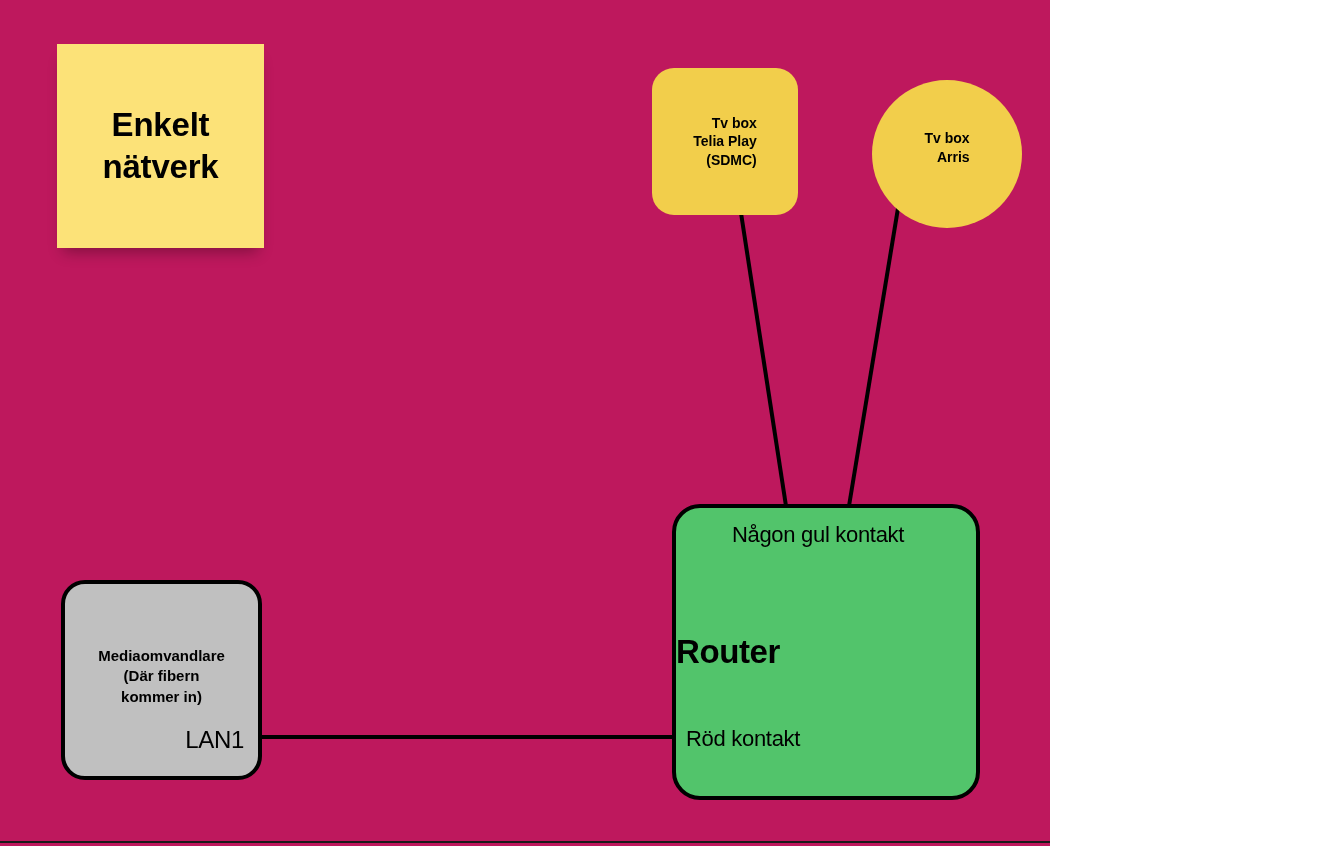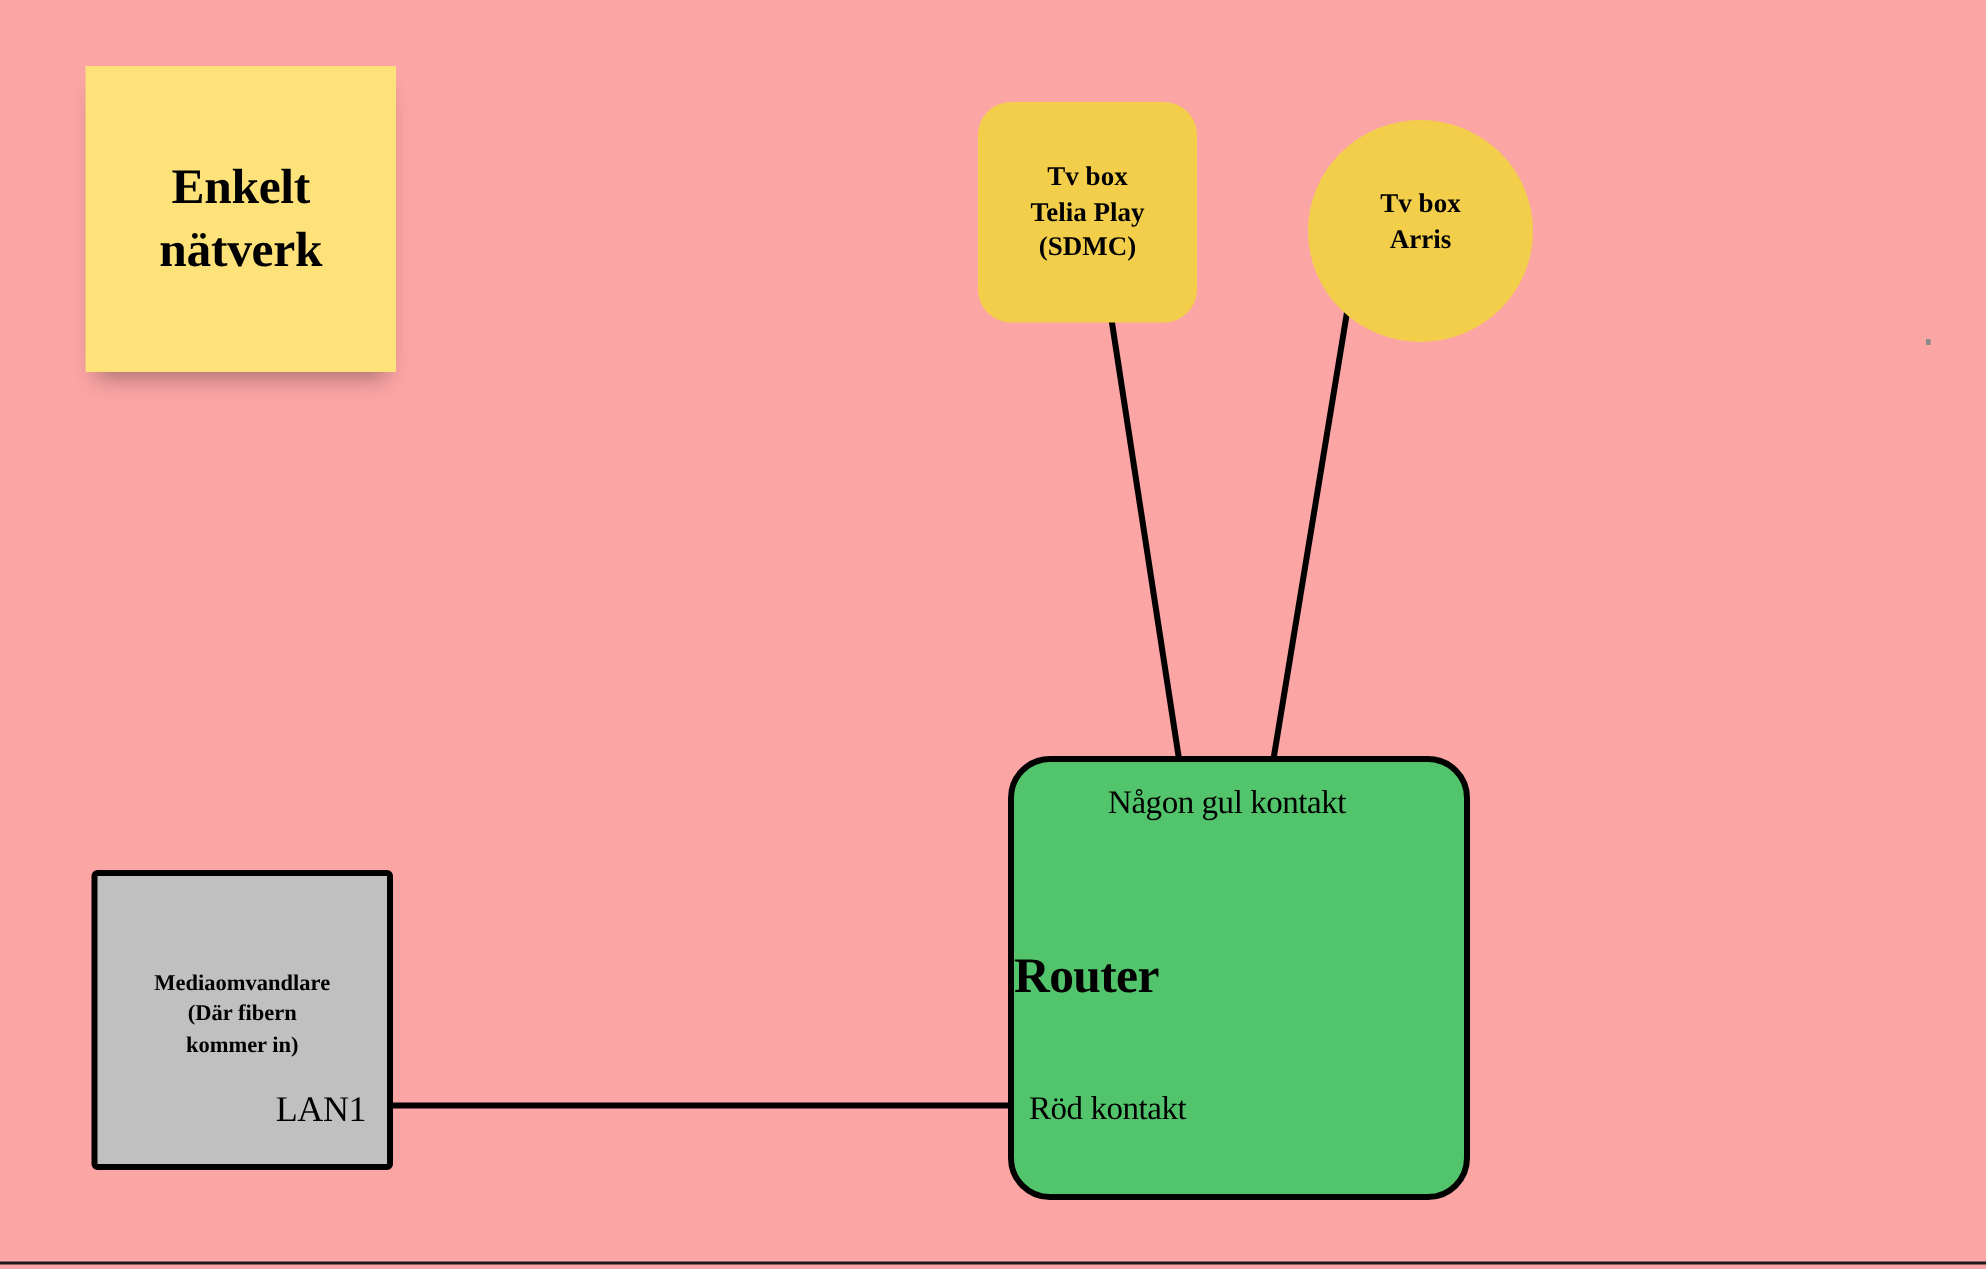--- a/index.html
+++ b/index.html
@@ -8,25 +8,24 @@
     padding: 0;
     background: #ffffff;
   }
   body {
     font-family: "Liberation Sans", sans-serif;
     -webkit-font-smoothing: antialiased;
   }
 
   #canvas {
     position: relative;
-    width: 1324px;
+    width: 1050px;
     height: 846px;
-    background: #fca5a5;
+    background: #be185d;
     overflow: hidden;
-    font-family: Liberation Serif, serif;
   }
 
   
   #wires {
     position: absolute;
     left: 0;
     top: 0;
     width: 1324px;
     height: 846px;
     pointer-events: none;
@@ -79,38 +78,38 @@
     width: 150px;
     height: 148px;
     background: #F2CE4B;
     border-radius: 50%;
     display: flex;
     align-items: center;
     justify-content: center;
   }
   .tvbox-circle .node-text { transform: translateY(-6px); }
   .node-text {
-    font-size: 18px;
-    font-weight: bold;
-    color: #000000;
-    text-align: center;
+    font-size: 14px;
+    font-weight: bold;
+    color: #000000;
+    text-align: right;
     line-height: 1.33;
     white-space: pre-line;
   }
 
   
   .media-box {
     position: absolute;
     left: 61px;
     top: 580px;
     width: 201px;
     height: 200px;
     background: #C0C0C0;
     border: 4px solid #000000;
-    border-radius: 4px;
+    border-radius: 24px;
     box-sizing: border-box;
   }
   .media-title {
     position: absolute;
     left: 0;
     right: 0;
     top: 62px;
     font-size: 15px;
     font-weight: bold;
     color: #000000;

